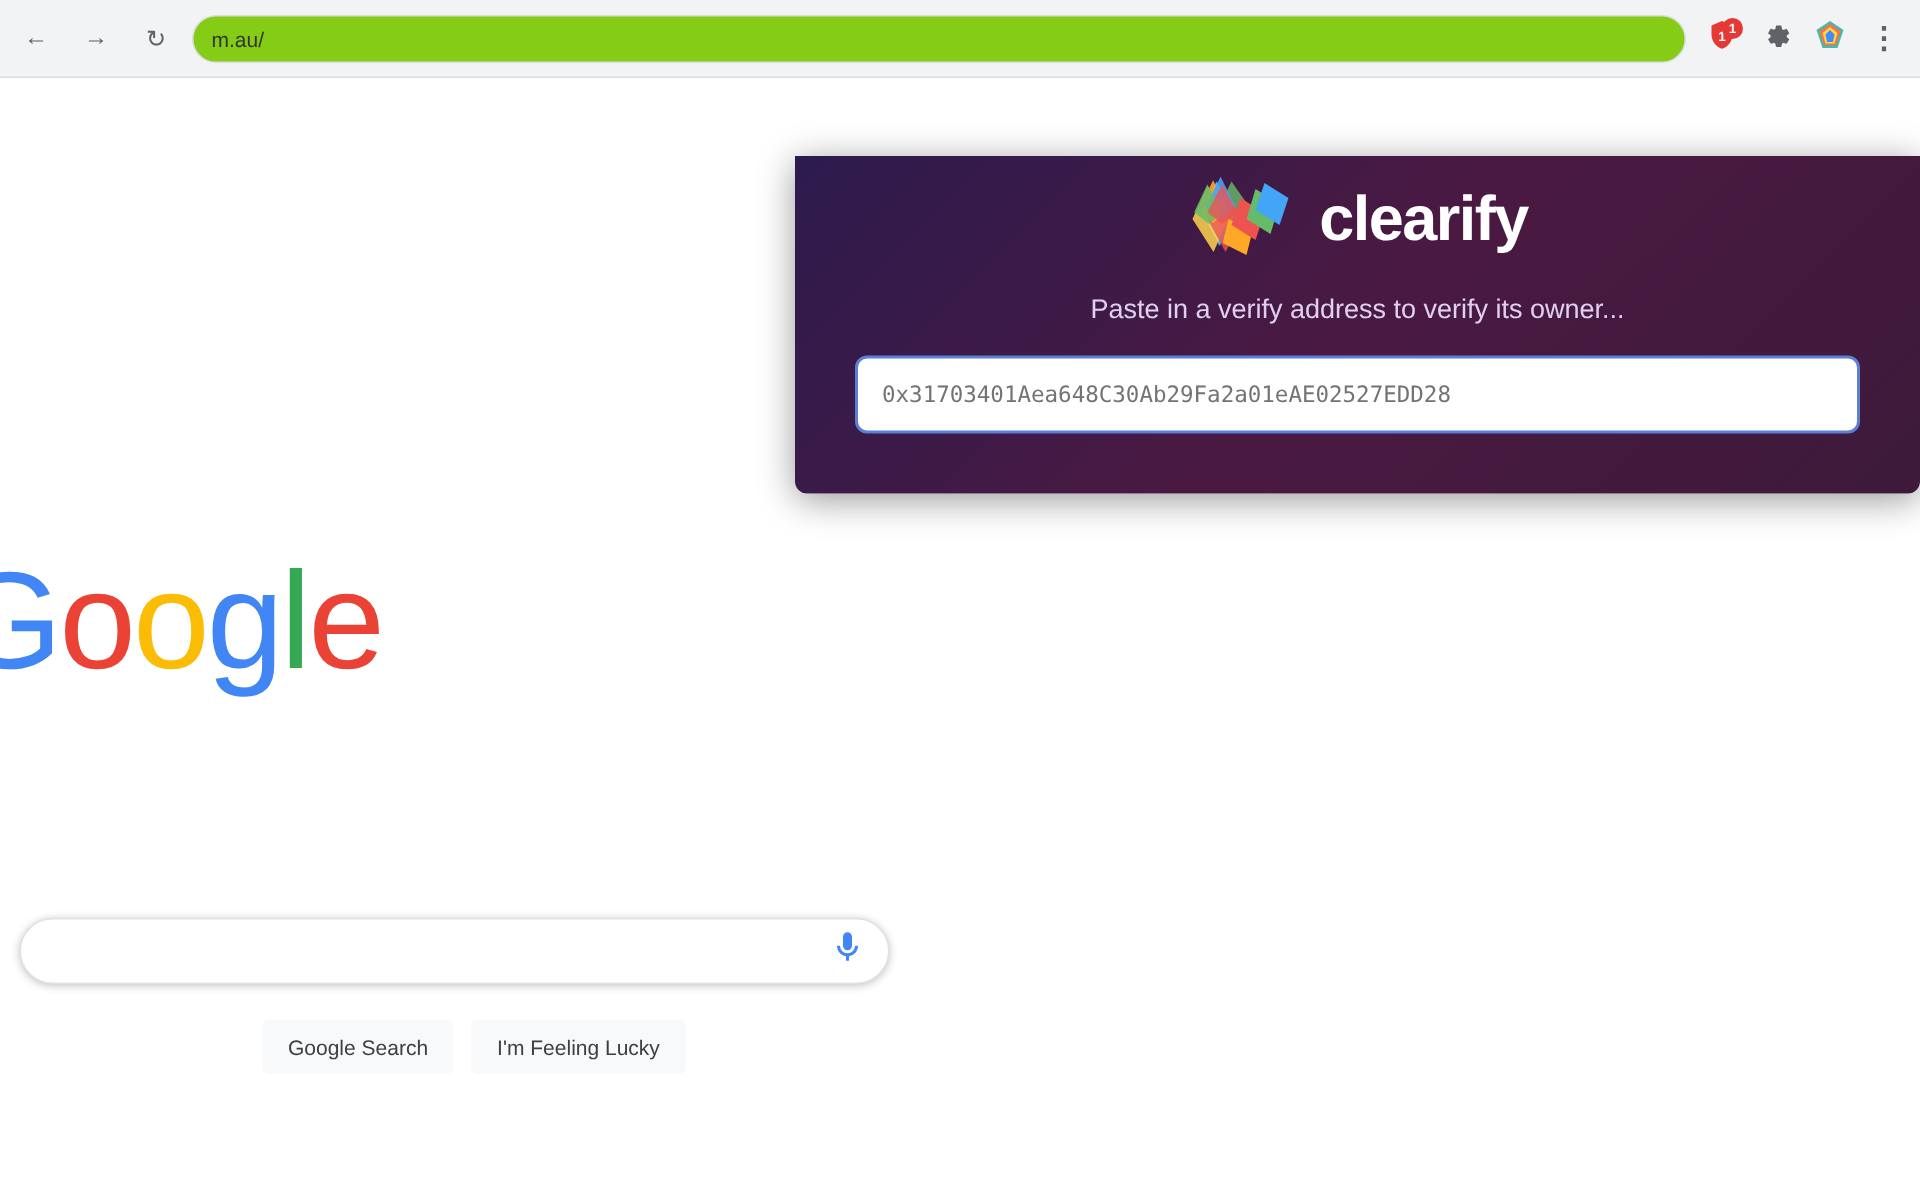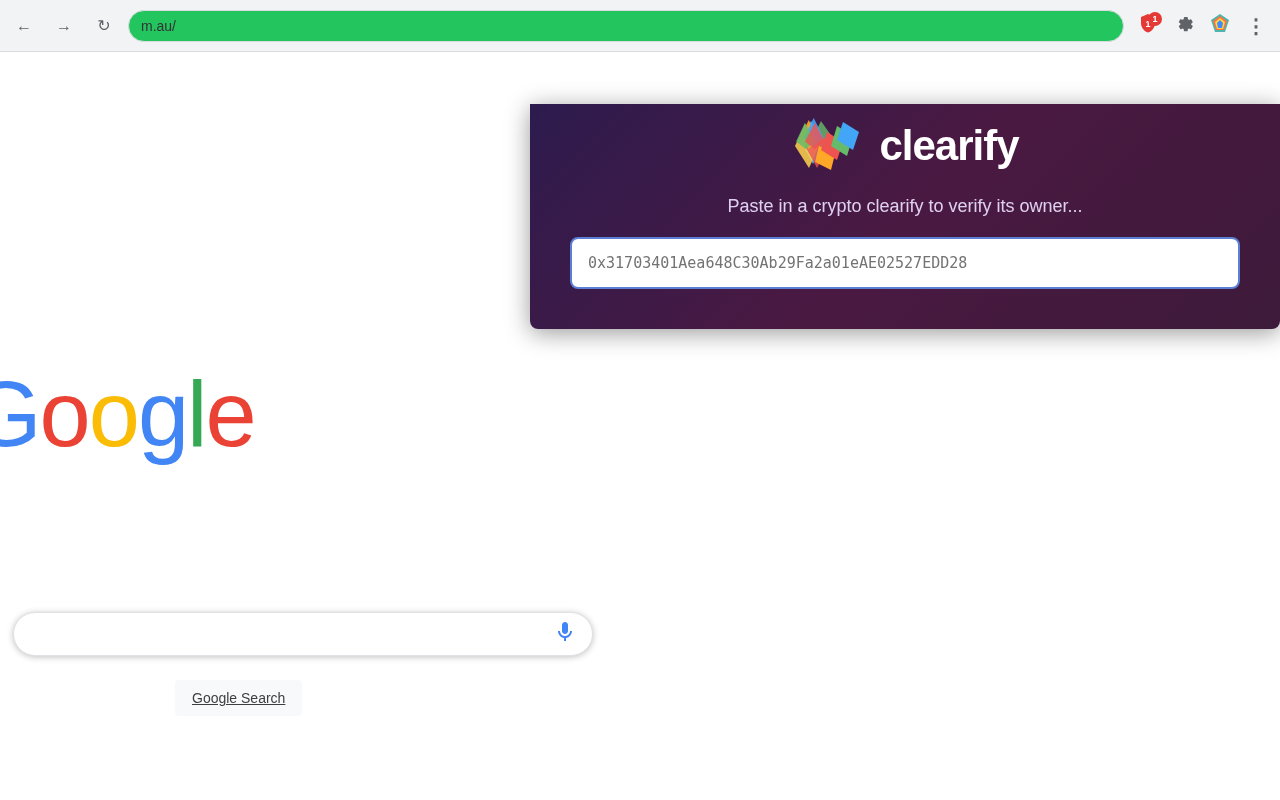--- a/index.html
+++ b/index.html
@@ -20,21 +20,21 @@
       height: 52px;
       padding: 0 8px;
       gap: 8px;
     }
 
     .address-bar {
       flex: 1;
       height: 32px;
       border: 1px solid #dadce0;
       border-radius: 16px;
-      background: #22c55e;
+      background: #84cc16;
       padding: 0 12px;
       font-size: 14px;
       color: #333;
       outline: none;
     }
 
     .toolbar-icons {
       display: flex;
       align-items: center;
       gap: 4px;
@@ -114,21 +114,20 @@
 
     .search-btn {
       height: 36px;
       padding: 0 16px;
       background: #f8f9fa;
       border: 1px solid #f8f9fa;
       border-radius: 4px;
       font-size: 14px;
       color: #3c4043;
       cursor: pointer;
-      text-decoration: underline;
     }
 
     
     .clearify-popup {
       position: absolute;
       top: 52px;
       right: 0;
       width: 750px;
       background: linear-gradient(135deg, #2d1b4e 0%, #4a1942 50%, #3d1a3a 100%);
       border-radius: 0 0 8px 8px;
@@ -248,20 +247,21 @@
         <svg width="24" height="24" viewBox="0 0 24 24">
           <path d="M12 14c1.66 0 3-1.34 3-3V5c0-1.66-1.34-3-3-3S9 3.34 9 5v6c0 1.66 1.34 3 3 3z" fill="#4285f4"></path>
           <path d="M17 11c0 2.76-2.24 5-5 5s-5-2.24-5-5H5c0 3.53 2.61 6.43 6 6.92V21h2v-3.08C16.39 17.43 19 14.53 19 11h-2z" fill="#4285f4"></path>
         </svg>
       </span>
     </div>
   </div>
 
   <div class="search-buttons" style="top:628px; left: 175px; transform: none;">
     <button class="search-btn">Google Search</button>
+    <button class="search-btn">I'm Feeling Lucky</button>
   </div>
 
   <div class="clearify-popup">
 
     <div class="clearify-header">
 
       <svg width="56" height="60" viewBox="0 0 56 60">
 
         <polygon points="28,2 52,15 52,42 28,58 4,42 4,15" fill="none"></polygon>
 
@@ -296,19 +296,19 @@
         <path d="M16,14 L10,32 L26,42 L32,24 Z" fill="#ef5350"></path>
 
         <path d="M26,8 L20,28 L36,38 L42,18 Z" fill="#66bb6a"></path>
 
         <path d="M32,4 L26,22 L42,32 L48,14 Z" fill="#42a5f5"></path>
       </svg>
 
       <span class="clearify-name">clearify</span>
     </div>
 
-    <p class="clearify-tagline">Paste in a crypto clearify to verify its owner...</p>
+    <p class="clearify-tagline">Paste in a verify address to verify its owner...</p>
 
     <input class="crypto-input" type="text" value="0x31703401Aea648C30Ab29Fa2a01eAE02527EDD28" style="">
 
 
   </div>
 </div>
 
 </body></html>

